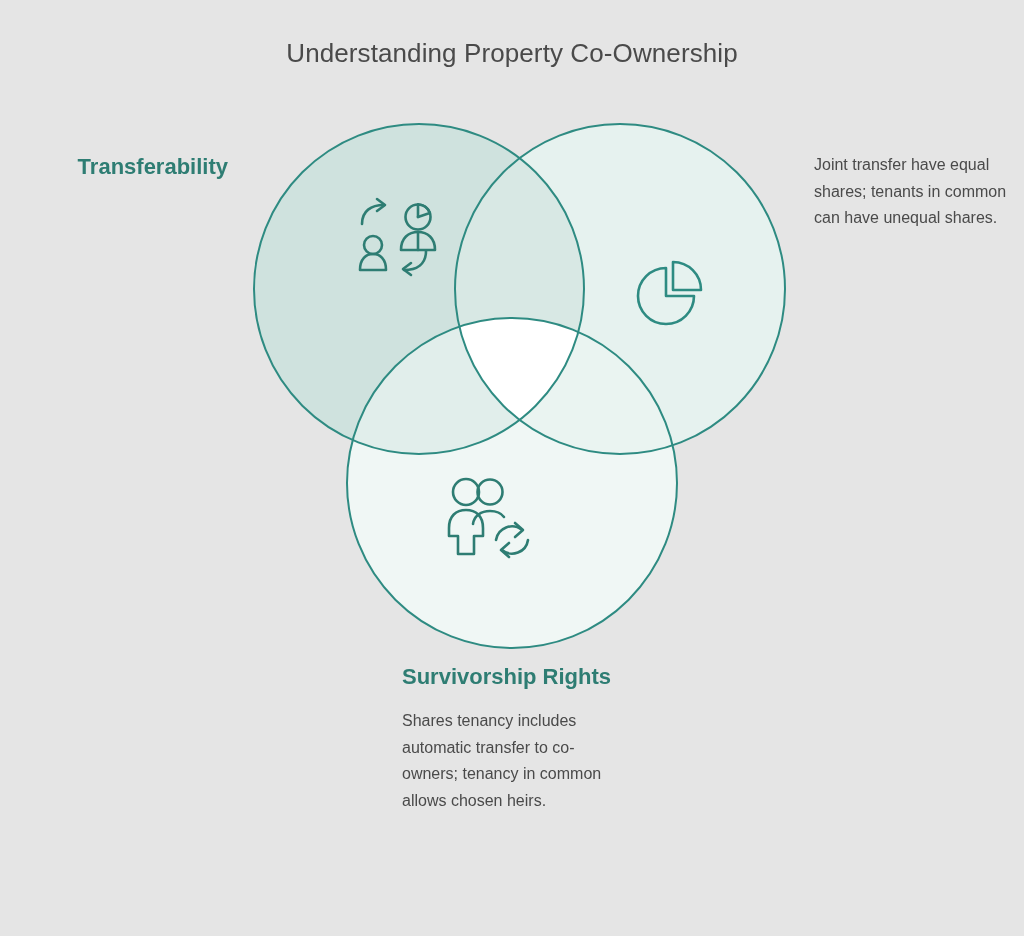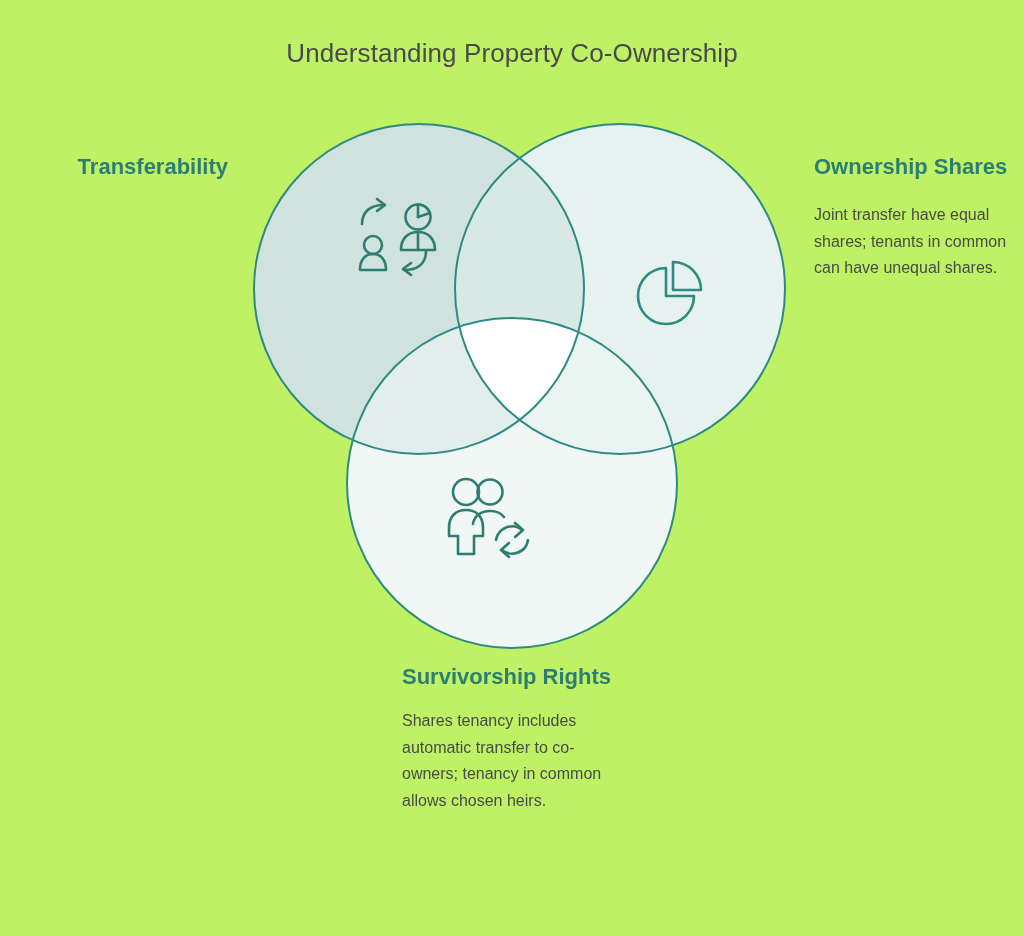--- a/index.html
+++ b/index.html
@@ -10,21 +10,21 @@
     height: 936px;
     background: #ffffff;
     font-family: "Liberation Sans", sans-serif;
     overflow: hidden;
   }
 
   .page {
     position: relative;
     width: 1024px;
     height: 936px;
-    background: #bef264;
+    background: #e5e5e5;
   }
 
   
   .title {
     position: absolute;
     top: 38px;
     left: 0;
     width: 1024px;
     text-align: center;
     font-size: 26px;
@@ -45,21 +45,21 @@
   
   .label-block {
     position: absolute;
   }
 
   .label-heading {
     font-size: 22px;
     font-weight: bold;
     color: #2e7d73;
     line-height: 1.38;
-    margin-bottom: 20px;
+    margin-bottom: 30px;
   }
 
   .label-body {
     font-size: 16px;
     font-weight: 400;
     color: #4a4a4a;
     line-height: 1.66;
   }
 
   
@@ -183,21 +183,20 @@
       <path d="M76,62 A16,16 0 0,1 50,72"></path>
       <path d="M57,79 L49,72 L57,65"></path>
     </g>
   </svg>
 
   <div class="label-block block-left">
     <div class="label-heading">Transferability</div>
   </div>
 
   <div class="label-block block-right">
-    <div class="label-heading">Ownership Shares</div>
     <div class="label-body">Joint transfer have equal shares; tenants in common can have unequal shares.</div>
   </div>
 
   <div class="label-block block-bottom">
     <div class="label-heading">Survivorship Rights</div>
     <div class="label-body">Shares tenancy includes automatic transfer to co-owners; tenancy in common allows chosen heirs.</div>
   </div>
 
 </div>
 

